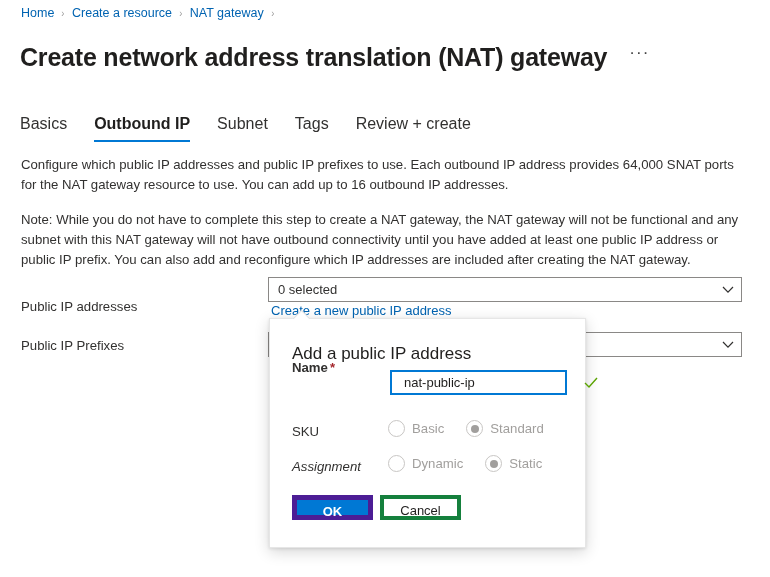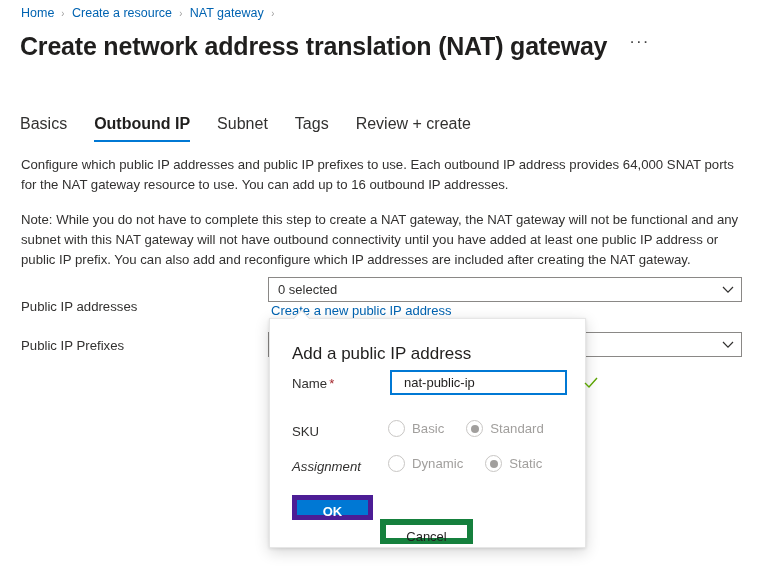--- a/index.html
+++ b/index.html
@@ -37,21 +37,21 @@
     color: #9a9a9a;
     margin: 0 7px;
     font-size: 11px;
     transform: scaleX(0.85);
   }
 
   
   #page-title-row {
     position: absolute;
     left: 20px;
-    top: 30px;
+    top: 41px;
     display: flex;
     align-items: center;
     text-align: center;
   }
   #page-title {
     font-size: 25px;
     line-height: 32px;
     font-weight: 600;
     color: #201f1e;
     letter-spacing: -0.2px;
@@ -208,21 +208,21 @@
     color: #201f1e;
   }
 
   .callout-row-label {
     position: absolute;
     left: 22px;
     font-size: 13.2px;
     line-height: 18px;
     color: #323130;
   }
-  #callout-label-name { top: 56px; }
+  #callout-label-name { top: 40px; font-weight: bold; }
   #callout-label-sku { top: 104px; color: #323130; }
   #callout-label-assign { top: 139px; color: #323130; font-style: italic; }
 
   .req-star {
     color: #a4262c;
     margin-left: 2px;
     font-size: 13px;
   }
 
   #name-field {
@@ -312,25 +312,24 @@
   #btn-ok {
     left: 22px;
     width: 81px;
     background: #0078d4;
     border: 5px solid #4c1d95;
     color: #ffffff;
     font-weight: 600;
   }
   #btn-cancel {
     left: 110px;
-    width: 93px;
-    background: #ffffff;
-    border: 6px solid #15803d;
+    width: 81px;
+    background: #ffffff;
+    border: 4px solid #15803d;
     color: #201f1e;
-    margin-top: 24px;
   }
 </style>
 </head>
 <body>
 
 <div id="breadcrumb">
   <span class="crumb-link">Home</span>
   <span class="crumb-sep">›</span>
   <span class="crumb-link">Create a resource</span>
   <span class="crumb-sep">›</span>

